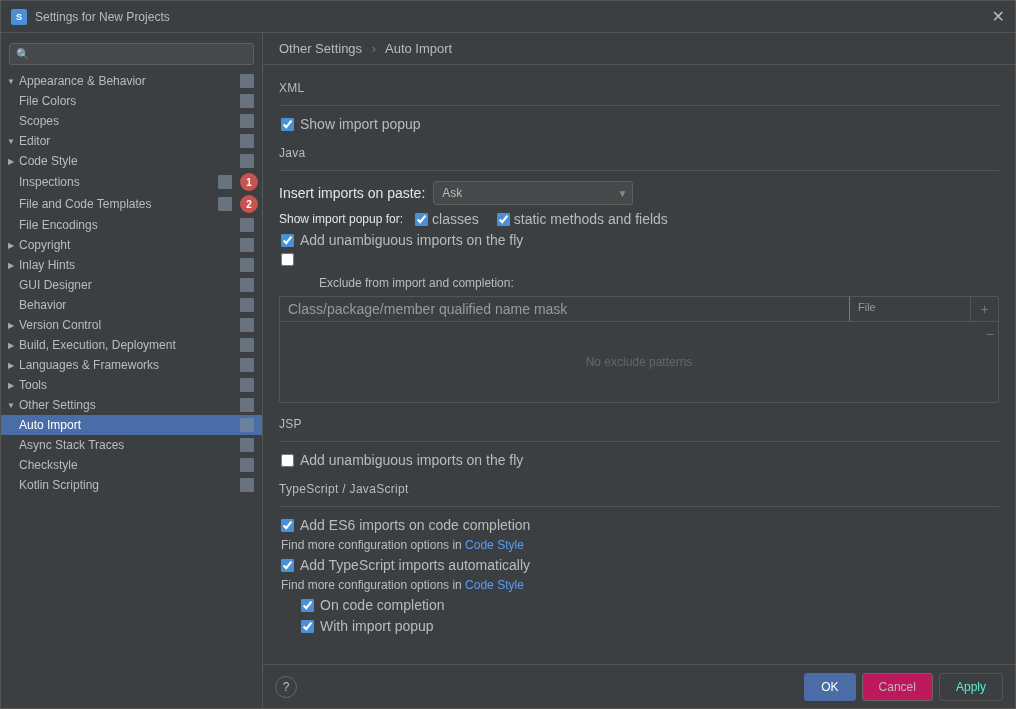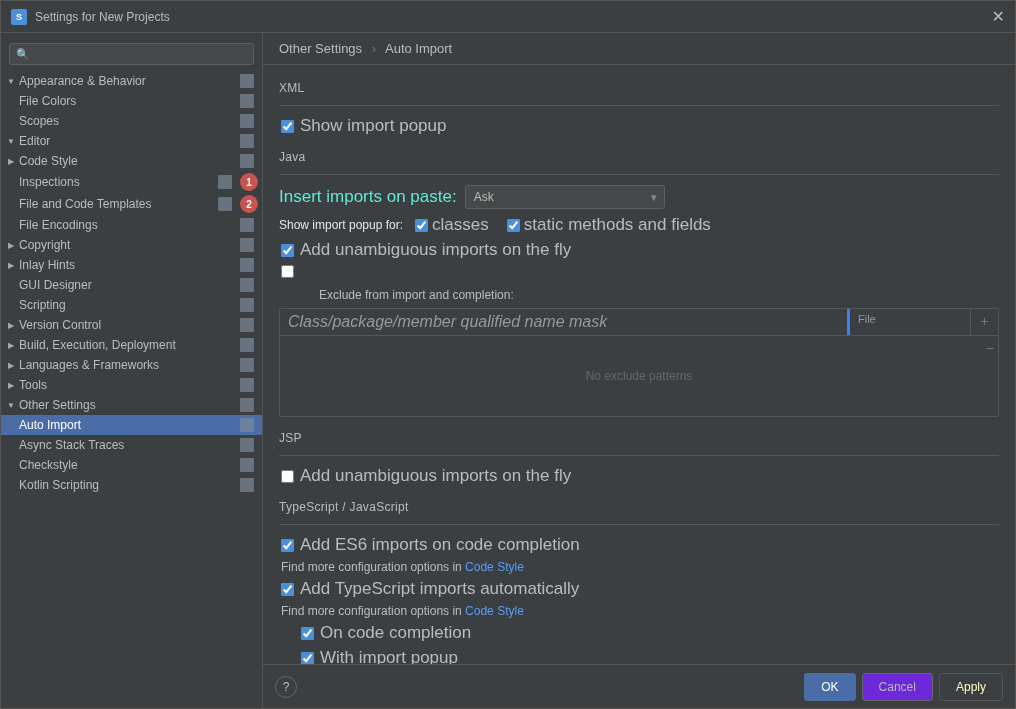--- a/index.html
+++ b/index.html
@@ -36,56 +36,56 @@
     .breadcrumb-current { color: #bbb; }
 
     .content-area { flex: 1; overflow-y: auto; padding: 12px 16px; }
 
     .section-header { font-size: 12px; color: #bbb; margin-bottom: 8px; margin-top: 4px; font-weight: normal; letter-spacing: 0.3px; }
     .section-divider { border: none; border-top: 1px solid #555; margin: 10px 0; }
 
     .form-row { display: flex; align-items: center; margin-bottom: 6px; }
     .checkbox-row { display: flex; align-items: center; margin-bottom: 5px; padding-left: 2px; }
     .checkbox-row input[type="checkbox"] { margin-right: 6px; accent-color: #4a90d9; width: 13px; height: 13px; }
-    .checkbox-label { color: #bbb; font-size: 17px; }
-
-    .label { color: #5eead4; font-size: 17px; margin-right: 8px; white-space: nowrap; }
+    .checkbox-label { color: #bbb; font-size: 14px; }
+
+    .label { color: #e5e5e5; font-size: 14px; margin-right: 8px; white-space: nowrap; }
 
     .select-wrapper { position: relative; display: inline-flex; align-items: center; }
     .select-box { background: #45494a; border: 1px solid #5e6060; border-radius: 3px; color: #bbb; font-size: 12px; padding: 2px 24px 2px 8px; appearance: none; cursor: pointer; min-width: 200px; height: 24px; }
     .select-arrow { position: absolute; right: 6px; color: #888; font-size: 10px; pointer-events: none; }
 
     .show-popup-row { display: flex; align-items: center; gap: 8px; margin-bottom: 5px; }
     .show-popup-label { color: #e5e5e5; font-size: 12px; margin-right: 4px; white-space: nowrap; }
     .checkbox-inline { display: flex; align-items: center; gap: 4px; margin-right: 10px; }
     .checkbox-inline input[type="checkbox"] { accent-color: #4a90d9; width: 13px; height: 13px; }
 
     .exclude-section { margin-top: 10px; }
     .exclude-label { color: #bbb; font-size: 12px; margin-bottom: 6px; margin-left: 40px; }
     .exclude-table { border: 1px solid #555; border-radius: 2px; overflow: hidden; }
     .exclude-table-header { display: flex; background: #3c3f41; border-bottom: 1px solid #555; }
-    .exclude-col-name { flex: 1; padding: 4px 8px; font-size: 16px; color: #999; border-right: 3px solid #3b82f6; font-style: italic; }
+    .exclude-col-name { flex: 1; padding: 4px 8px; font-size: 14px; color: #999; border-right: 1px solid #3b82f6; }
     .exclude-col-scope { width: 120px; padding: 4px 8px; font-size: 11px; color: #999; }
     .exclude-col-add { width: 28px; padding: 4px 6px; font-size: 14px; color: #777; cursor: pointer; text-align: center; border-left: 1px solid #555; }
     .exclude-body { background: #3c3f41; min-height: 80px; display: flex; align-items: center; justify-content: center; position: relative; }
     .no-patterns { color: #666; font-size: 12px; text-align: center; padding: 30px 0; width: 100%; }
     .exclude-minus { position: absolute; right: 4px; top: 4px; color: #777; cursor: pointer; font-size: 14px; }
 
     .link-text { color: #589df6; cursor: pointer; text-decoration: none; }
 
     .indent-sub { padding-left: 22px; }
 
     
     .bottom-bar { display: flex; align-items: center; justify-content: space-between; padding: 8px 12px; border-top: 1px solid #555; background: #3c3f41; height: 44px; }
     .help-btn { width: 22px; height: 22px; border-radius: 50%; border: 1px solid #666; background: transparent; color: #bbb; cursor: pointer; font-size: 12px; display: flex; align-items: center; justify-content: center; }
     .button-group { display: flex; gap: 6px; }
     .btn { padding: 4px 16px; border-radius: 3px; font-size: 12px; cursor: pointer; height: 28px; border: 1px solid #666; }
     .btn-primary { background: #4a6da7; color: white; border-color: #4a6da7; }
-    .btn-default { background: #6d28d9; color: #bbb; }
-    .btn-disabled { background: #3c3f41; color: #fef9c3; border-color: #555; cursor: not-allowed; }
+    .btn-default { background: #be185d; color: #bbb; }
+    .btn-disabled { background: #3c3f41; color: #5eead4; border-color: #555; cursor: not-allowed; }
 
     
     .badge { display: inline-flex; align-items: center; justify-content: center; width: 18px; height: 18px; border-radius: 50%; background: #c75450; color: white; font-size: 10px; font-weight: bold; margin-left: 4px; flex-shrink: 0; }
   </style>
 </head>
 <body>
 
 <div class="window">
 
   <div class="title-bar">
@@ -181,21 +181,21 @@
       </div>
       <div class="tree-item tree-indent-1">
         <span class="expand-arrow"></span>
         <span class="tree-item-label">GUI Designer</span>
         <span class="tree-item-icon">
             <span class="settings-icon"></span>
           </span>
       </div>
       <div class="tree-item tree-indent-1">
         <span class="expand-arrow"></span>
-        <span class="tree-item-label">Scripting</span>
+        <span class="tree-item-label">Behavior</span>
         <span class="tree-item-icon">
             <span class="settings-icon"></span>
           </span>
       </div>
 
       <div class="tree-item parent">
         <span class="expand-arrow">▶</span>
         <span class="tree-item-label">Version Control</span>
         <span class="tree-item-icon">
             <span class="settings-icon"></span>

